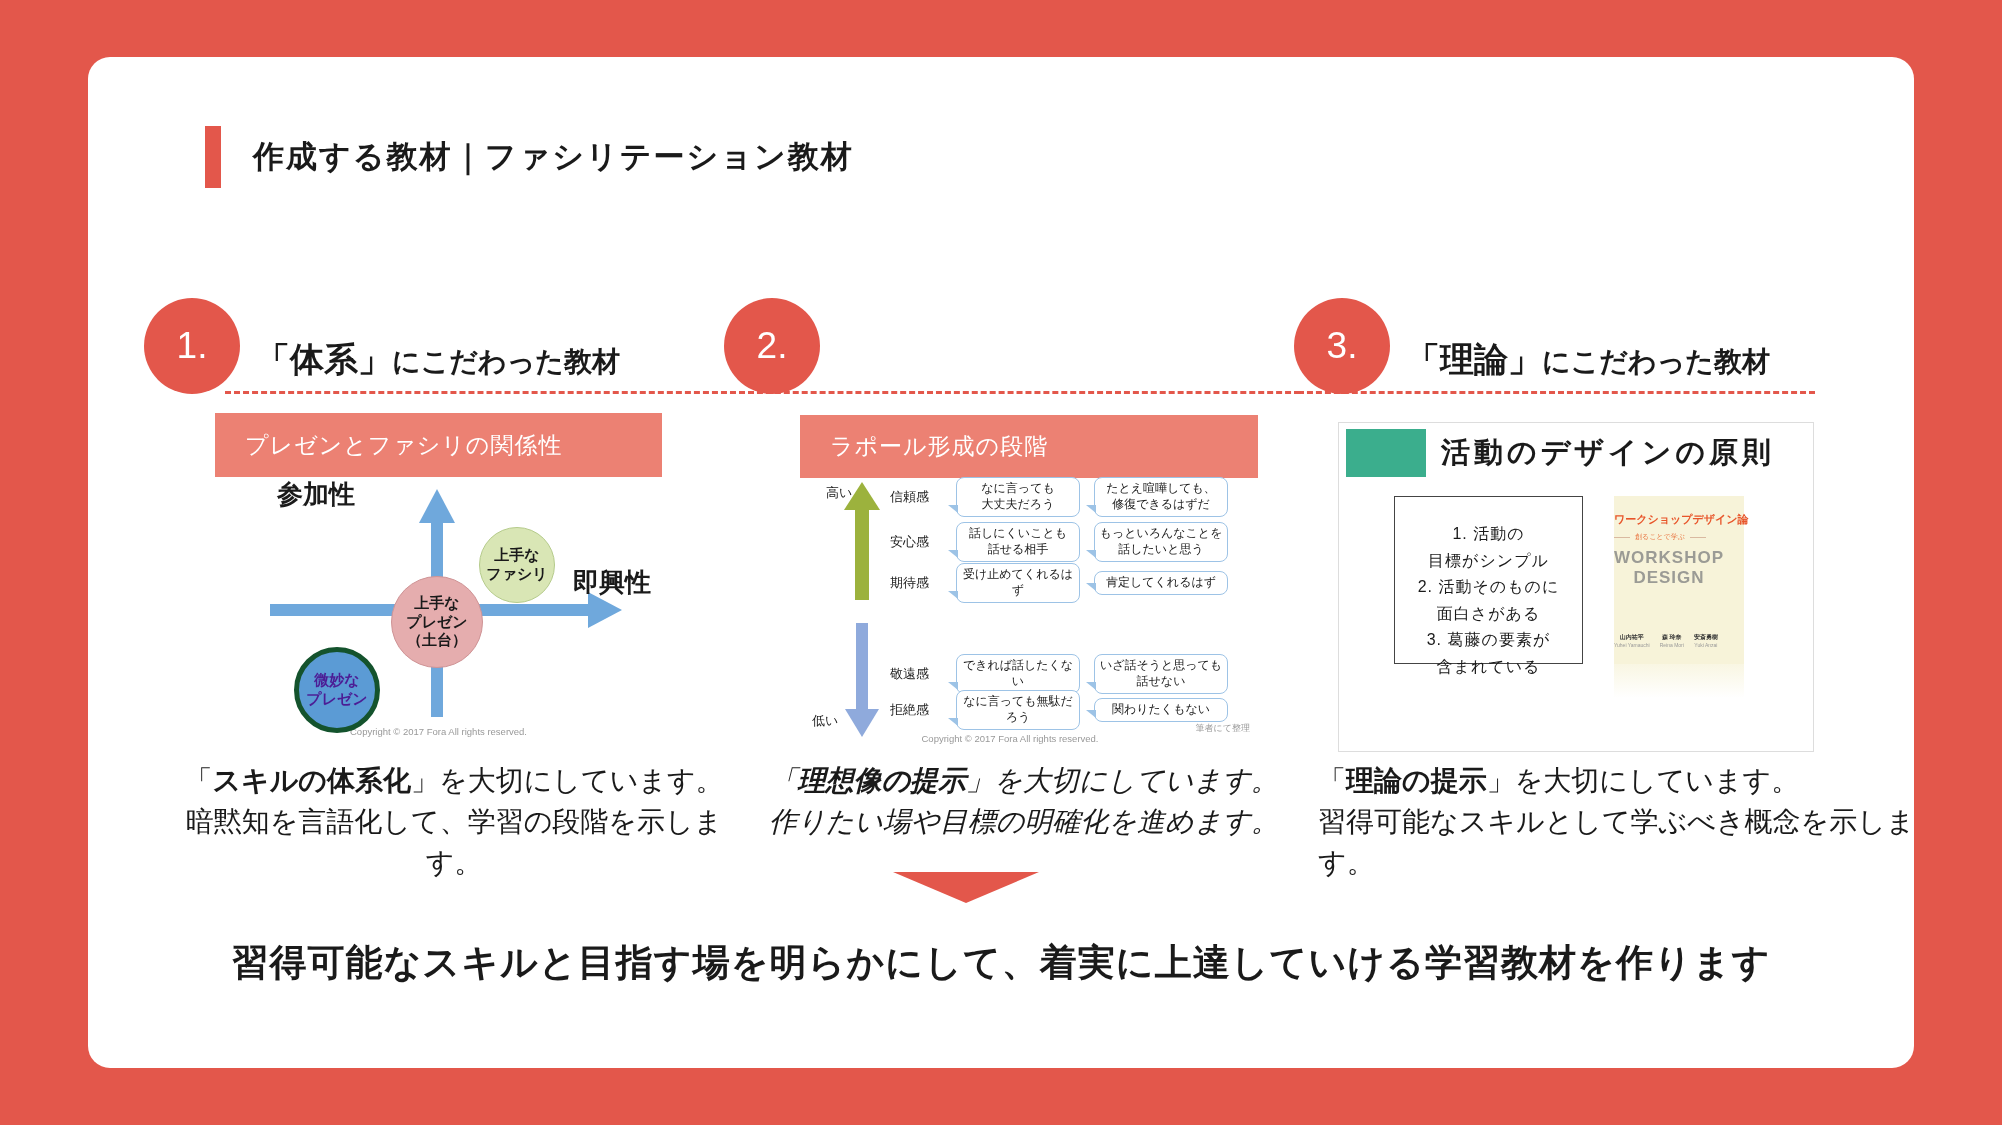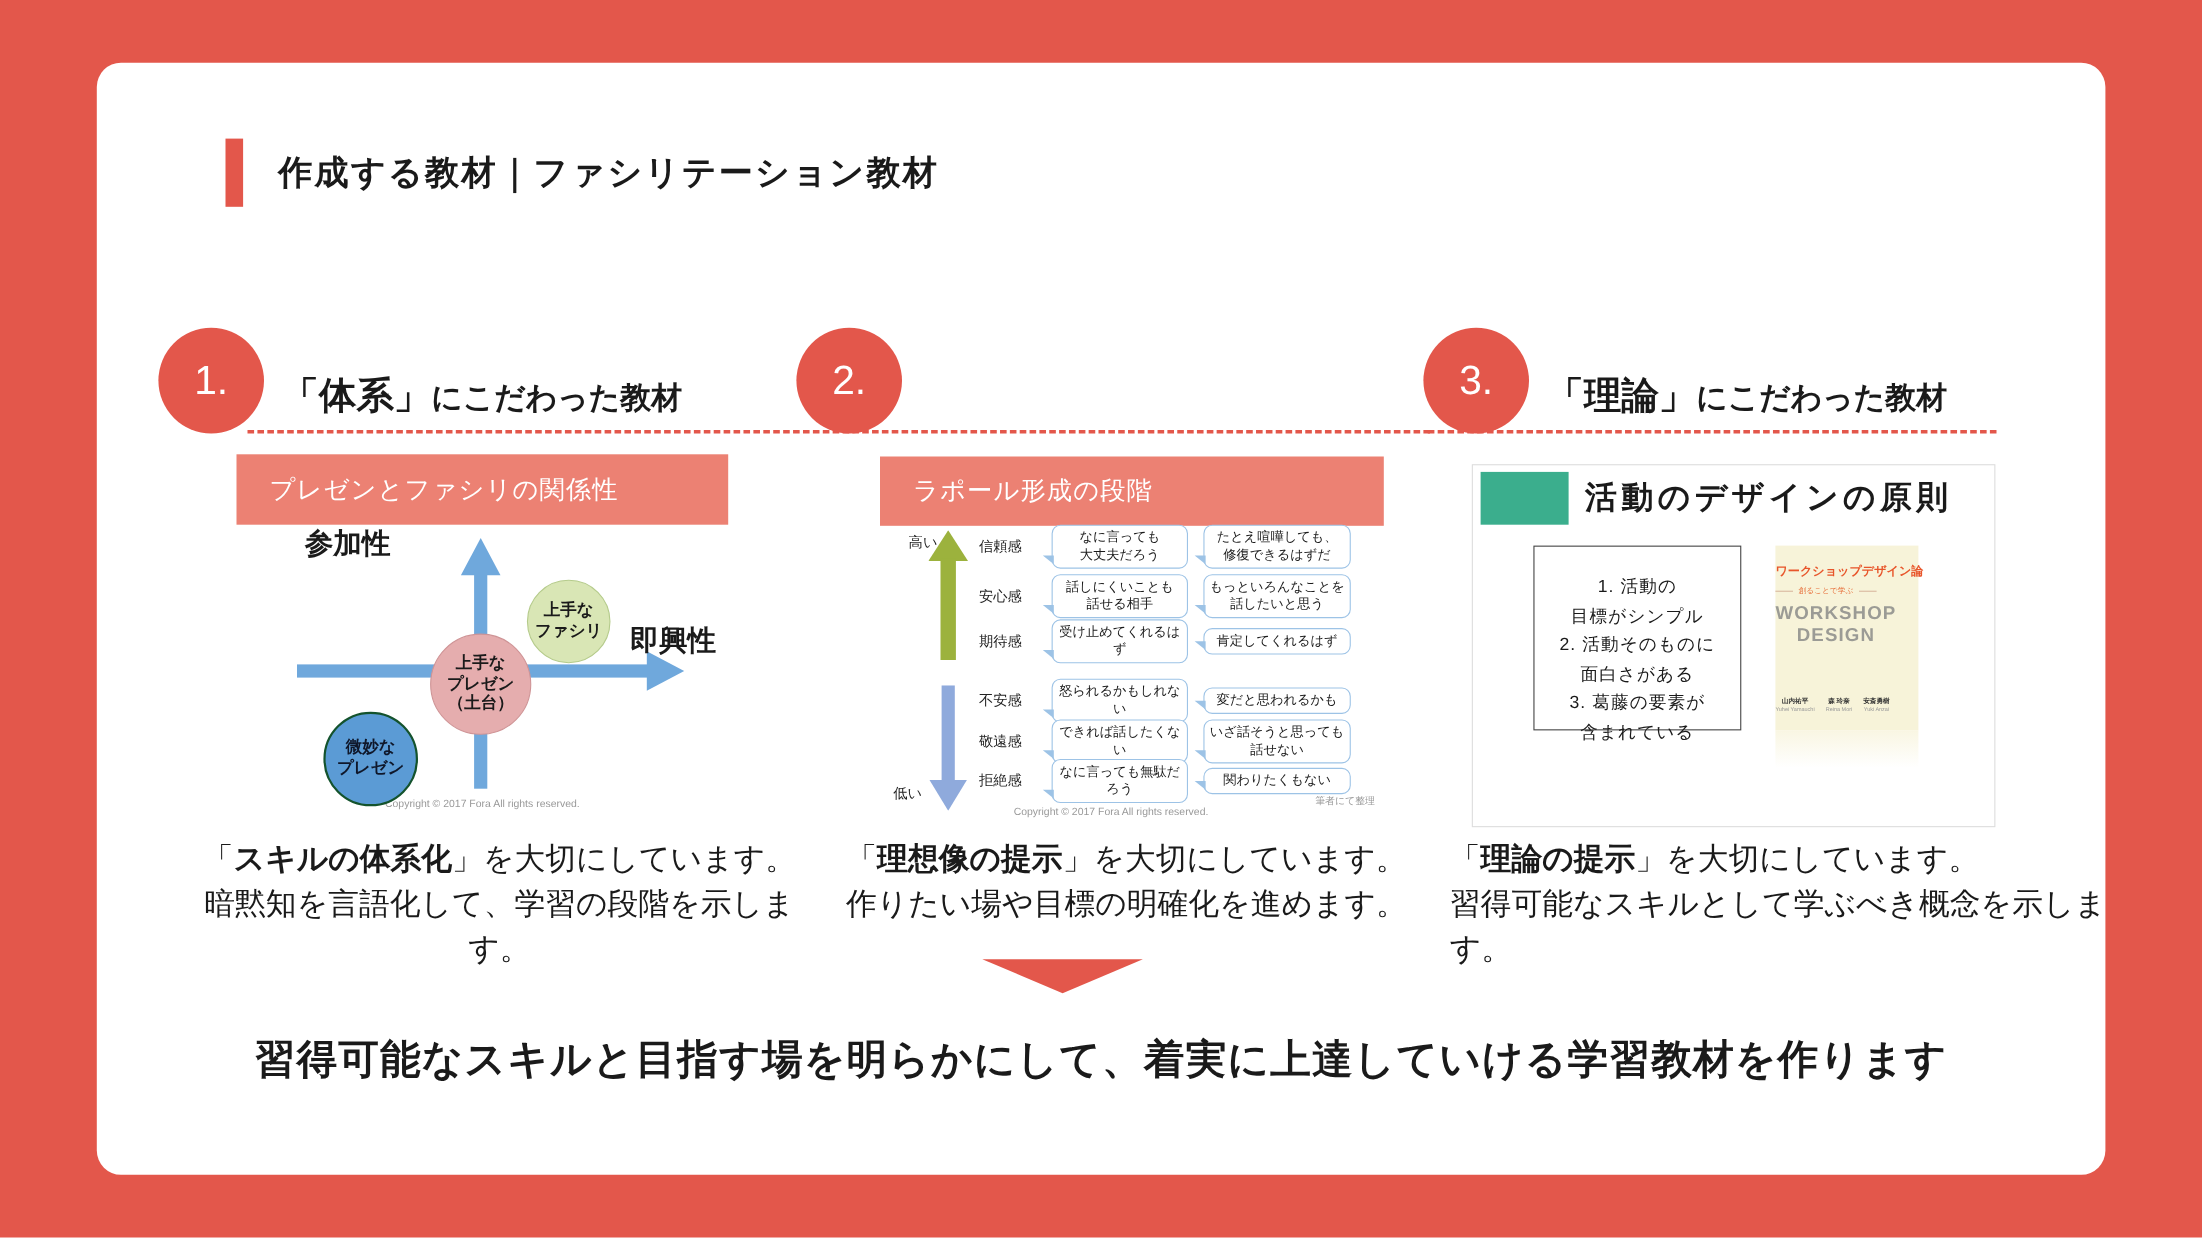--- a/index.html
+++ b/index.html
@@ -44,21 +44,21 @@
   
   .panel1 { position:absolute; left:215px; top:477px; width:447px; height:280px; }
   .panel1 svg { position:absolute; left:0; top:0; }
   .axis-label { position:absolute; font-size:26px; font-weight:bold; }
   .axis-y-label { left:62px; top:0; }
   .axis-x-label { left:358px; top:88px; }
   .qcircle { position:absolute; border-radius:50%; display:flex; align-items:center; justify-content:center;
     text-align:center; font-size:15px; font-weight:bold; line-height:1.25; z-index:2; }
   .qc-green { left:264px; top:50px;  width:76px; height:76px; background:#d9e6b5; border:1px solid #b5cb8b; }
   .qc-pink  { left:176px; top:99px;  width:92px; height:92px; background:#e5adae; border:1px solid #cf9496; }
-  .qc-blue  { left:79px;  top:170px; width:86px; height:86px; background:#5b9bd5; border:2px solid #14532d; color:#0f172a; }
+  .qc-blue  { left:79px;  top:170px; width:86px; height:86px; background:#5b9bd5; border:5px solid #14532d; color:#4c1d95; }
   .copyright { position:absolute; font-size:9.5px; color:#999; }
   .copyright.c1 { left:0; right:0; top:249px; text-align:center; }
 
   
   .panel2 { position:absolute; left:800px; top:480px; width:458px; height:285px; }
   .scale-label { position:absolute; font-size:13px; color:#222; }
   .high-label { left:26px; top:4px; }
   .low-label  { left:12px; top:232px; }
   .arrow-up   { position:absolute; left:44px; top:2px; }
   .arrow-down { position:absolute; left:44px; top:143px; }
@@ -92,21 +92,21 @@
   .book-author .en { font-size:5px; color:#999; }
   .book-reflection { position:absolute; left:275px; top:241px; width:130px; height:34px;
     background:linear-gradient(to bottom, rgba(247,243,217,0.75), rgba(247,243,217,0)); }
   .equals-line { position:absolute; left:0; top:252px; width:476px; text-align:center;
     font-size:29px; font-weight:bold; letter-spacing:2px; white-space:nowrap; }
 
   
   .desc { position:absolute; top:760px; font-size:28px; line-height:41px; }
   .desc b { font-weight:bold; }
   .desc.desc1 { left:160px; width:588px; text-align:center; }
-  .desc.desc2 { left:748px; width:552px; text-align:center; }
+  .desc.desc2 { left:748px; width:552px; text-align:center;font-style:italic; }
   .desc.desc3 { left:1318px; width:600px; text-align:left; }
 
   
   .down-triangle { position:absolute; left:893px; top:872px; width:0; height:0;
     border-left:73px solid transparent; border-right:73px solid transparent; border-top:31px solid #e3574b; }
   .footer-text { position:absolute; left:88px; top:938px; width:1826px; text-align:center;
     font-size:37px; font-weight:bold; letter-spacing:1px; }
 </style>
 </head>
 <body>
@@ -183,25 +183,20 @@
     <div class="lab">安心感</div>
     <div class="bubble b-1 pre-line">話しにくいことも
 話せる相手</div>
     <div class="bubble b-2 pre-line">もっといろんなことを
 話したいと思う</div>
   </div>
   <div class="lrow" style="top:81px">
     <div class="lab">期待感</div>
     <div class="bubble b-1 pre-line">受け止めてくれるはず</div>
     <div class="bubble b-2 pre-line">肯定してくれるはず</div>
-  </div>
-  <div class="lrow" style="top:135px">
-    <div class="lab">不安感</div>
-    <div class="bubble b-1 pre-line">怒られるかもしれない</div>
-    <div class="bubble b-2 pre-line">変だと思われるかも</div>
   </div>
   <div class="lrow" style="top:172px">
     <div class="lab">敬遠感</div>
     <div class="bubble b-1 pre-line">できれば話したくない</div>
     <div class="bubble b-2 pre-line">いざ話そうと思っても
 話せない</div>
   </div>
   <div class="lrow" style="top:208px">
     <div class="lab">拒絶感</div>
     <div class="bubble b-1 pre-line">なに言っても無駄だろう</div>

